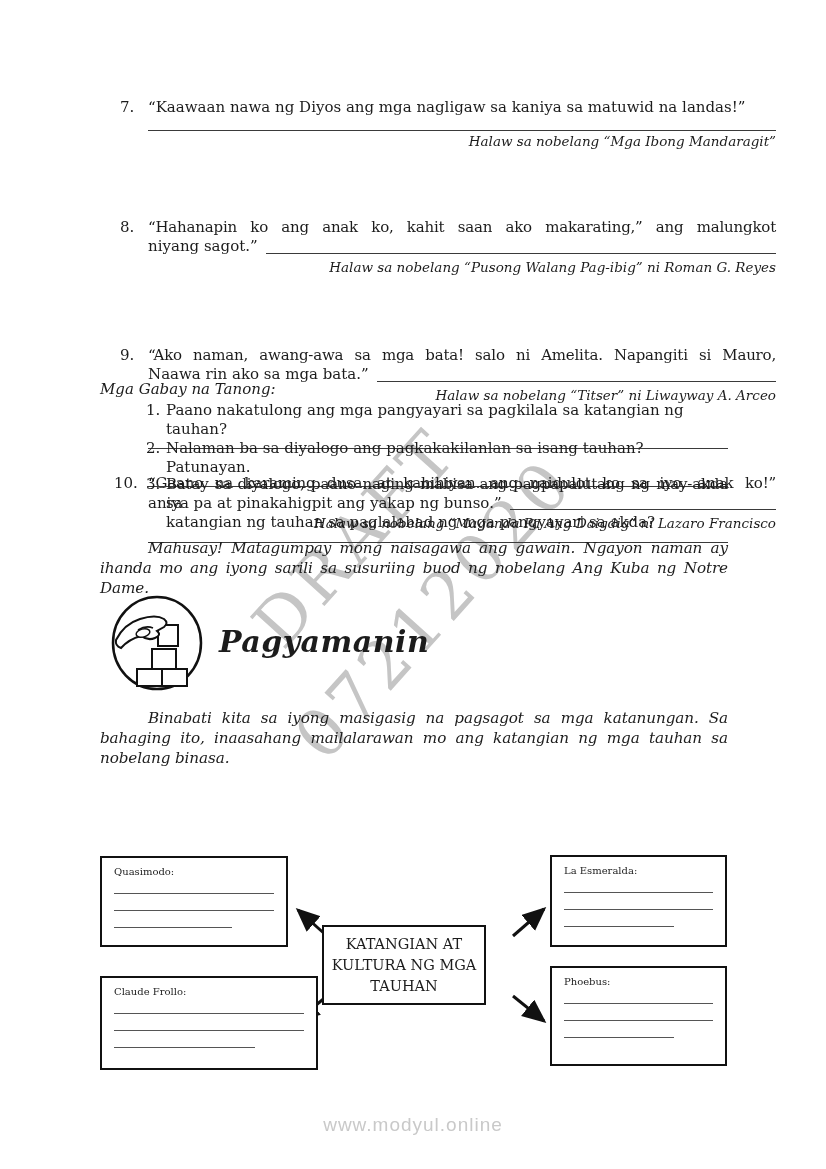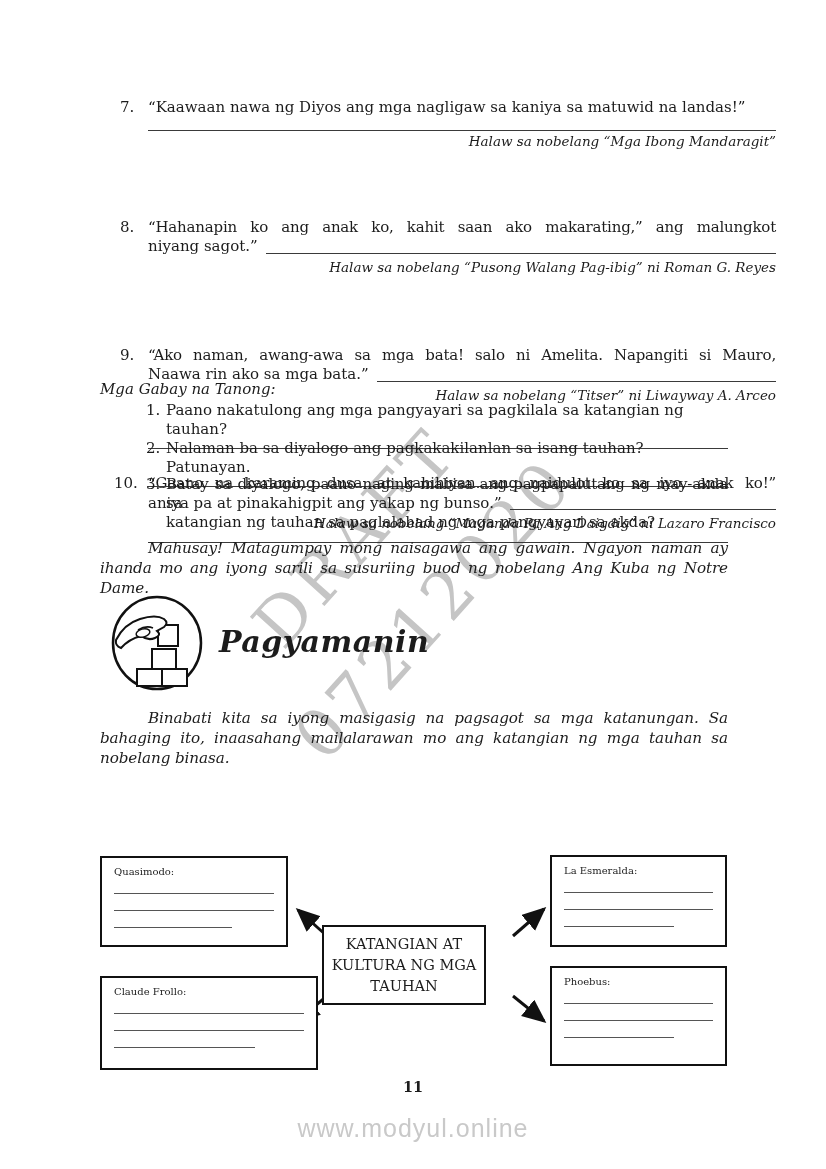--- a/index.html
+++ b/index.html
@@ -46,21 +46,21 @@
   .centerbox{
     position:absolute;left:227px;top:75px;width:164px;height:80px;border:2px solid #111;
     background:#fff;box-sizing:border-box;display:flex;flex-direction:column;
     align-items:center;justify-content:center;font-size:14.5px;line-height:21px;text-align:center;
   }
   .arrows{position:absolute;left:0;top:0;pointer-events:none;}
   
   .pageno{position:absolute;left:0;top:1078px;width:826px;text-align:center;font-size:14.5px;font-weight:bold;z-index:2;}
   .siteurl{
     position:absolute;left:0;top:1114px;width:826px;text-align:center;z-index:2;
-    font-family:"Liberation Sans","DejaVu Sans",sans-serif;font-size:25px;color:#c9c9c9;letter-spacing:1px;
+    font-family:"Liberation Sans","DejaVu Sans",sans-serif;font-size:19px;color:#c9c9c9;letter-spacing:1px;
   }
 </style>
 </head>
 <body>
 
 <div class="page">
 
   <div class="watermark">
     <div>DRAFT</div>
     <div>07212020</div>
@@ -194,16 +194,15 @@
 
       <div class="centerbox">
         <div>KATANGIAN AT</div>
         <div>KULTURA NG MGA</div>
         <div>TAUHAN</div>
       </div>
     </div>
 
   </div>
 
-  <div class="pageno">11</div>
   <div class="siteurl">www.modyul.online</div>
 
 </div>
 
 </body></html>

